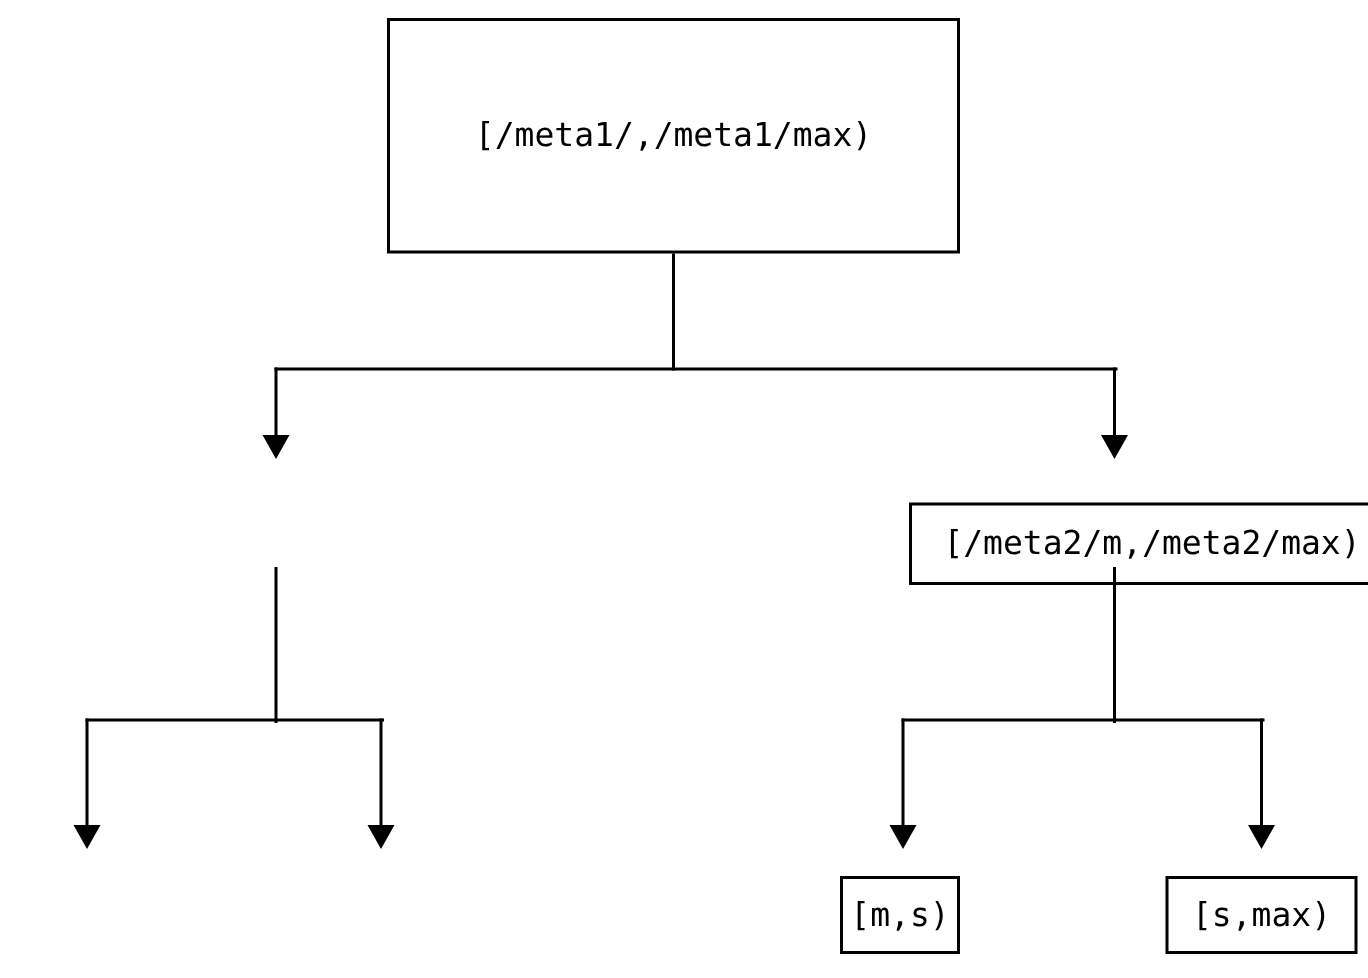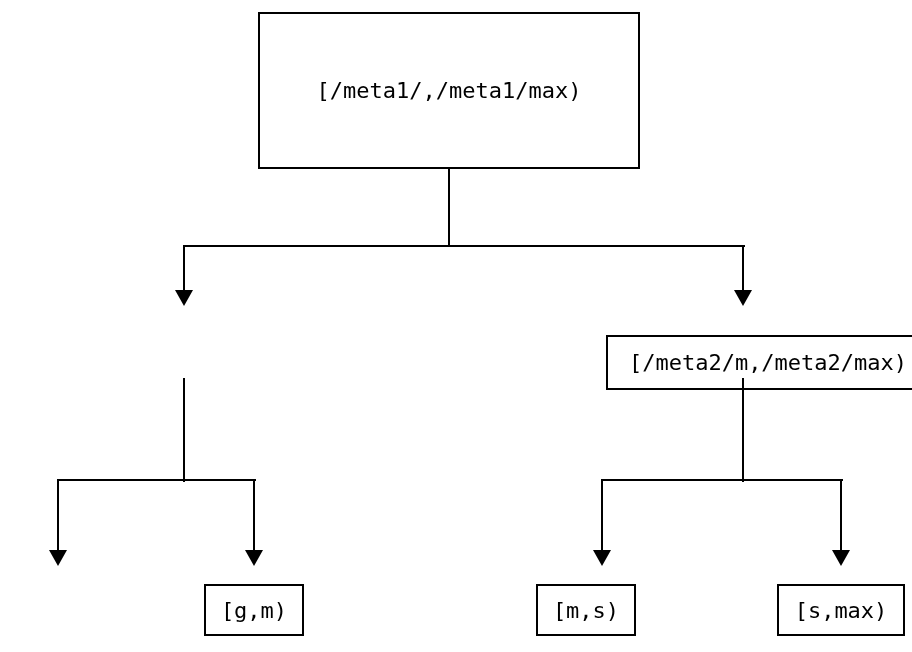--- a/index.html
+++ b/index.html
@@ -19,21 +19,21 @@
     position:absolute;width:0;height:0;
     border-left:9px solid transparent;border-right:9px solid transparent;
     border-top:16px solid #000000;
   }
   
   .n-root {left:258px;top:12px; width:382px;height:157px;text-align:center;}
   .n-left {left:22px; top:323px;width:324px;height:55px;}
   .n-right{left:581px;top:335px;width:324px;height:55px;margin-left:25px;}
   .n-ag   {left:8px;  top:584px;width:100px;height:52px;}
   .n-gm   {left:204px;top:584px;width:100px;height:52px;}
-  .n-ms   {left:536px;top:584px;width:100px;height:52px;}
+  .n-ms   {left:560px;top:584px;width:80px;height:52px;}
   .n-smax {left:777px;top:584px;width:128px;height:52px;}
   
   .c-root-stem {left:448px;top:169px;height:78px;}
   .c-top-h     {left:183px;top:245px;width:562px;}
   .c-top-dl    {left:183px;top:245px;height:46px;}
   .c-top-dr    {left:742px;top:245px;height:46px;}
   .a-left      {left:175px;top:290px;}
   .a-right     {left:734px;top:290px;}
   
   .c-l-stem    {left:183px;top:378px;height:104px;}
@@ -50,21 +50,20 @@
   .a-ms        {left:593px;top:550px;}
   .a-smax      {left:832px;top:550px;}
 </style>
 </head>
 <body>
 
 <div class="canvas">
 
   <div class="node n-root">[/meta1/,/meta1/max)</div>
   <div class="node n-right">[/meta2/m,/meta2/max)</div>
-  <div class="node n-gm">[g,m)</div>
   <div class="node n-ms">[m,s)</div>
   <div class="node n-smax">[s,max)</div>
 
   <div class="vline c-root-stem"></div>
   <div class="hline c-top-h"></div>
   <div class="vline c-top-dl"></div>
   <div class="vline c-top-dr"></div>
   <div class="arrow a-left"></div>
   <div class="arrow a-right"></div>
 

